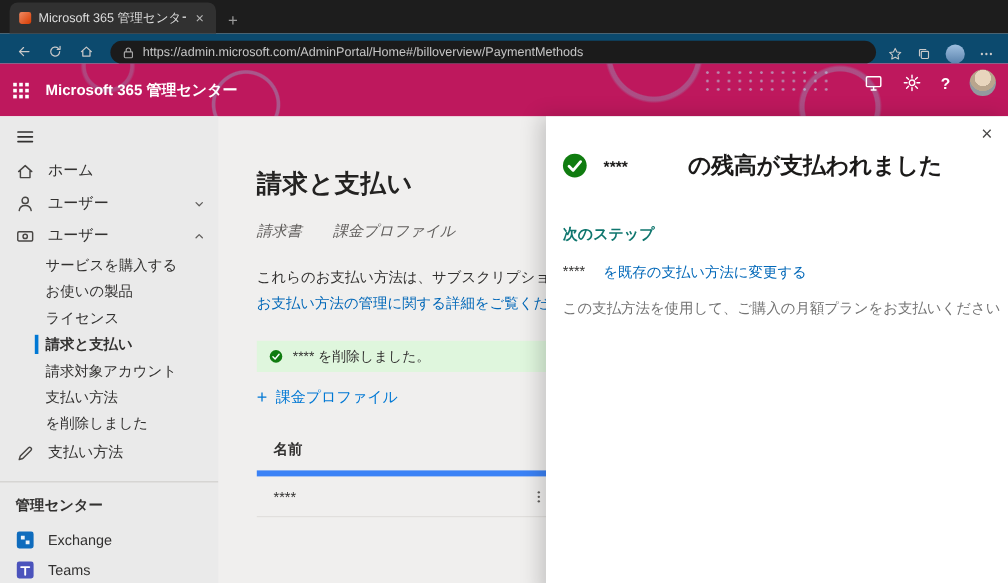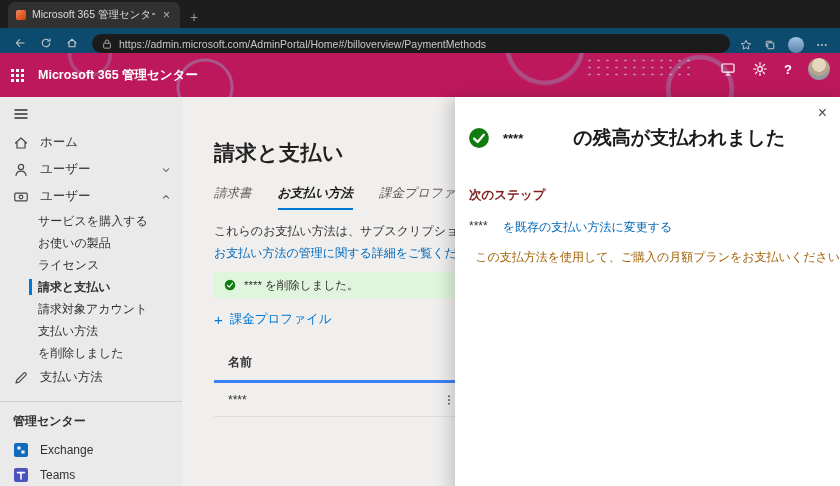--- a/index.html
+++ b/index.html
@@ -71,44 +71,44 @@
   .ico12 { width:12px; height:12px; flex:none; display:block; }
 
   
   .content { flex:1; min-width:0; padding:42px 0 0 32px; position:relative; }
   .page-title { font-size:21px; font-weight:bold; color:#242322; letter-spacing:.5px; }
   .pivot { display:flex; gap:26px; margin-top:18px; font-size:12.5px; color:#605e5c; }
   .pivot-item { padding-bottom:6px; border-bottom:2px solid transparent; white-space:nowrap;font-style:italic; }
   .pivot-item.active { color:#1b1a19; font-weight:bold; border-bottom-color:#0078d4; }
   .desc { margin-top:13px; font-size:12px; color:#323130; white-space:nowrap; }
   .desc-link { margin-top:5px; font-size:12px; color:#0067b8; white-space:nowrap; }
-  .msgbar { margin-top:10px; width:420px; height:26px; background:#dff6dd; display:flex; align-items:center;
+  .msgbar { margin-top:22px; width:420px; height:26px; background:#dff6dd; display:flex; align-items:center;
             gap:8px; padding:0 10px; font-size:11.5px; color:#323130;text-align:center; }
   .add-link { margin-top:13px; display:flex; align-items:center; gap:7px; color:#0078d4; font-size:12.5px; }
   .plus-glyph { font-size:15px; line-height:1; color:#0078d4; }
   .ptable { margin-top:20px; width:248px; }
   .ptable-header { font-size:12px; font-weight:bold; color:#323130; padding:6px 0 9px 14px;
-                   border-bottom:3px solid #3b82f6; }
+                   border-bottom:5px solid #3b82f6; }
   .ptable-row { display:flex; align-items:center; height:34px; padding-left:14px;
                 border-bottom:1px solid #e1dfdd; font-size:12px; color:#323130; }
   .row-more { margin-left:auto; margin-right:4px; width:18px; height:18px; display:flex;
               align-items:center; justify-content:center; }
 
   
   .panel { position:absolute; top:0; right:0; bottom:0; width:385px; background:#fff; z-index:5;
            box-shadow:-5px 0 16px rgba(0,0,0,.18); }
   .panel-close { position:absolute; top:8px; right:13px; font-size:16px; color:#494847; line-height:1; }
   .panel-head { display:flex; align-items:center; padding:28px 14px 0 13px; }
   .panel-masked { font-size:13px; font-weight:bold; color:#1b1a19; margin-left:13px; }
   .panel-title { font-size:19px; font-weight:bold; color:#1b1a19; margin-left:50px; white-space:nowrap; }
-  .next-steps { margin:36px 0 0 14px; font-size:12.5px; font-weight:bold; color:#7f1d1d; }
+  .next-steps { margin:36px 0 0 14px; font-size:12.5px; font-weight:bold; color:#0f766e; }
   .panel-link-row { margin:15px 0 0 14px; font-size:12px; display:flex; gap:15px; }
   .panel-link-row .masked { color:#323130; }
   .plink { color:#0067b8; white-space:nowrap; }
-  .panel-link2 { margin:13px 0 0 14px; font-size:12px; color:#a16207; white-space:nowrap;text-align:right; }
+  .panel-link2 { margin:13px 0 0 14px; font-size:12px; color:#737373; white-space:nowrap; }
 </style>
 </head>
 <body>
 
 <div class="screen">
 
   <div class="tabstrip">
     <div class="btab">
       <span class="favicon"></span>
       <span class="btab-title">Microsoft 365 管理センター - Bills</span>
@@ -274,21 +274,20 @@
           </svg>
         <span>Teams</span>
       </div>
     </nav>
 
     <main class="content">
       <h1 class="page-title">請求と支払い</h1>
 
       <div class="pivot">
         <span class="pivot-item">請求書</span>
-        <span class="pivot-item active">お支払い方法</span>
         <span class="pivot-item">課金プロファイル</span>
       </div>
 
       <div class="desc">これらのお支払い方法は、サブスクリプションの支払いに</div>
       <div class="desc-link">お支払い方法の管理に関する詳細をご覧ください。</div>
 
       <div class="msgbar">
         <svg class="ico12" viewBox="0 0 16 16">
             <circle cx="8" cy="8" r="7" fill="#107c10"></circle>
             <path d="M4.6 8.4 7 10.8l4.4-5.2" fill="none" stroke="#fff" stroke-width="1.6" stroke-linecap="round" stroke-linejoin="round"></path>

